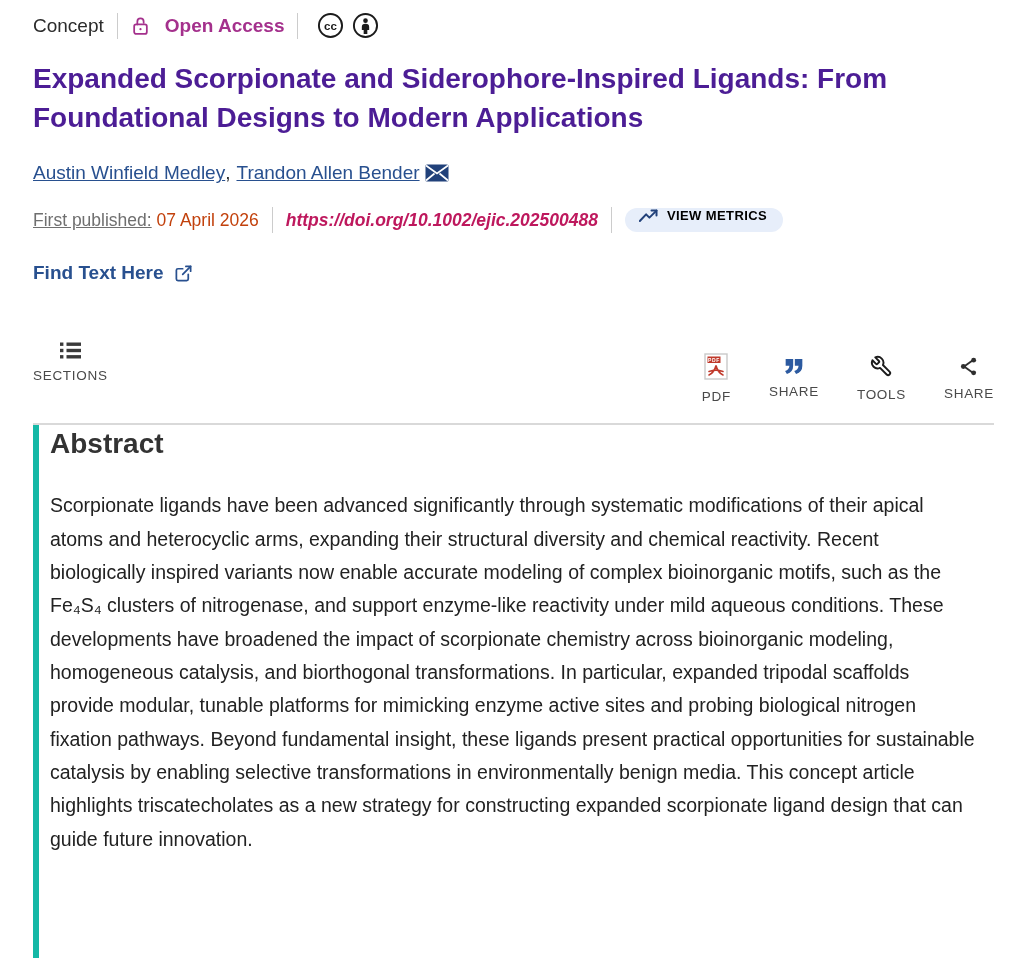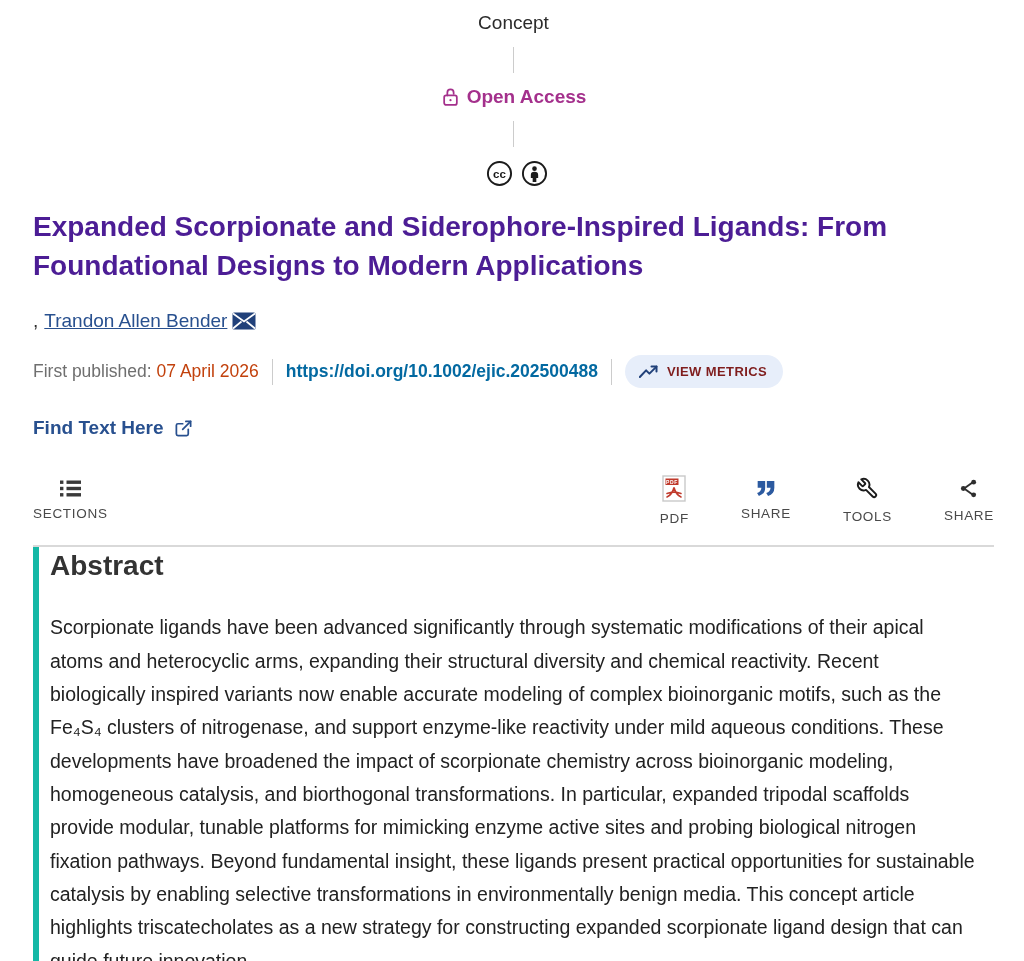--- a/index.html
+++ b/index.html
@@ -7,54 +7,54 @@
   body {
     width: 1024px; height: 961px;
     background: #ffffff;
     color: #222222;
     font-family: "Liberation Sans", "DejaVu Sans", sans-serif;
     overflow: hidden;
   }
   .page { padding: 12px 30px 0 33px; }
 
   
-  .meta-row { display: flex; align-items: center; gap: 13px; font-size: 19px; color: #2b2b2b; flex-direction: column; }
+  .meta-row { display: flex; align-items: center; gap: 13px; font-size: 19px; color: #2b2b2b; }
   .vsep { width: 1px; height: 26px; background: #cccccc; }
-  .oa-badge { display: flex; align-items: center; gap: 7px; color: #a4308c; font-weight: bold; }
+  .oa-badge { display: flex; align-items: center; gap: 15px; color: #a4308c; font-weight: bold; }
   .license-icons { display: flex; align-items: center; gap: 8px; margin-left: 6px; }
 
   
   .title { font-size: 28px; font-weight: bold; line-height: 1.38; color: #4c1d95;
            margin: 21px 0 0 0; max-width: 962px; }
 
   
   .authors { margin-top: 25px; font-size: 19px; display: flex; align-items: center; }
   .author-link { color: #28508f; text-decoration: underline; cursor: pointer; }
   .author-sep { margin-right: 6px; color: #2b2b2b; }
   .mail-icon { margin-left: 5px; display: inline-flex; }
 
   
   .pub-row { margin-top: 23px; display: flex; align-items: center; gap: 13px; font-size: 17.5px; }
-  .pub-label { color: #6f6f6f; }
+  .pub-label { color: #6f6f6f; text-decoration: underline; }
   .pub-date { color: #c2410c; }
-  .doi-link { color: #0369a1; font-weight: bold; text-decoration: none; cursor: pointer; }
+  .doi-link { color: #be185d; font-weight: bold; text-decoration: none; cursor: pointer; font-style: italic; }
   .metrics-btn { background: #e7eefa; border: none; border-radius: 18px;
-                 color: #7f1d1d; font-weight: bold; font-size: 13px; letter-spacing: 0.4px;
-                 padding: 9px 16px 9px 14px; display: flex; align-items: center; gap: 8px;
+                 color: #000000; font-weight: bold; font-size: 13px; letter-spacing: 0.4px;
+                 padding: 0 16px 9px 14px; display: flex; align-items: center; gap: 8px;
                  cursor: pointer; font-family: inherit; }
 
   
   .find-text { margin-top: 29px; display: inline-flex; align-items: center; gap: 10px;
                font-size: 19px; font-weight: bold; color: #28508f; cursor: pointer; }
 
   
   .toolbar { margin-top: 36px; display: flex; justify-content: space-between; align-items: center; }
   .tb-item { display: flex; align-items: center; gap: 9px; font-size: 13.5px;
              letter-spacing: 0.7px; color: #494949; cursor: pointer; flex-direction: column; }
-  .tb-right { display: flex; align-items: center; gap: 52px; }
+  .tb-right { display: flex; align-items: center; gap: 38px; margin-top: 33px; }
 
   .divider { margin-top: 19px; height: 2px; background: #d9d9d9; }
 
   
   .abstract-section { border-left: 6px solid #14b8a6;
                       padding: 3px 0 40px 11px; min-height: 533px; }
   .abstract-heading { font-size: 28px; font-weight: bold; color: #333333; margin: 0; }
   .abstract-body { font-size: 19.5px; line-height: 1.71; color: #222222;
                    margin: 29px 0 0 0; max-width: 928px; }
 
@@ -95,20 +95,21 @@
         </svg>
       </span>
     </span>
   </div>
 
   
   <h1 class="title">Expanded Scorpionate and Siderophore-Inspired Ligands: From Foundational Designs to Modern Applications</h1>
 
   
   <div class="authors">
+    <a class="author-link">Austin Winfield Medley</a>
       <span class="author-sep">,</span>
     <a class="author-link">Trandon Allen Bender</a>
     <span class="mail-icon">
       <svg width="24" height="18" viewBox="0 0 24 18">
         <rect x="0.5" y="0.5" width="23" height="17" rx="1.5" fill="#21417a"></rect>
         <path d="M1 1.5 L12 9.5 L23 1.5 M1 16.5 L9.5 9.5 M23 16.5 L14.5 9.5" stroke="#ffffff" stroke-width="1.7" fill="none"></path>
       </svg>
     </span>
   </div>
 

